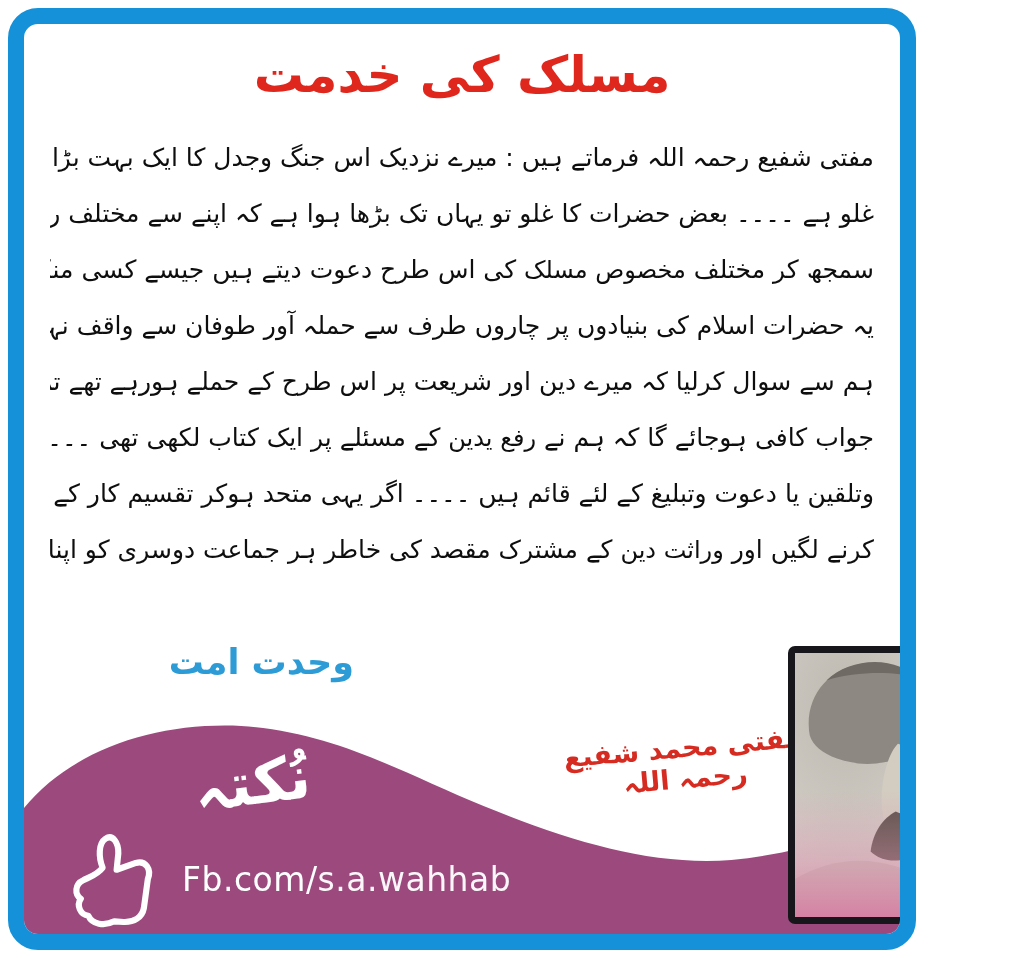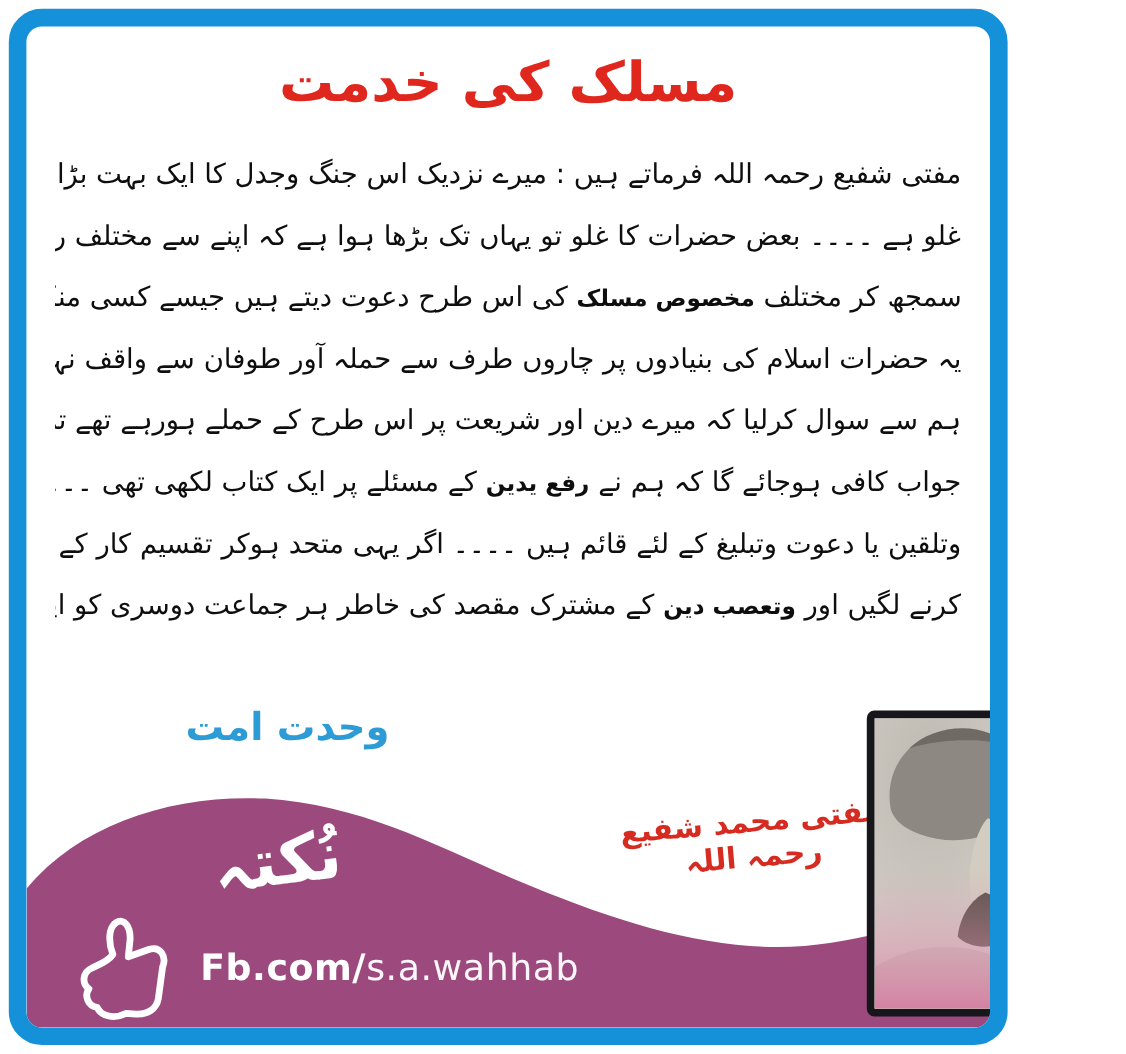--- a/index.html
+++ b/index.html
@@ -9,31 +9,31 @@
          border:16px solid #1491d8;border-radius:30px;z-index:6;pointer-events:none;}
   .content{position:absolute;left:24px;top:24px;right:24px;bottom:24px;overflow:hidden;
            border-radius:14px;}
   .title{position:absolute;top:22px;left:0;right:0;text-align:center;
          color:#e0271d;font-size:50px;font-weight:bold;direction:rtl;}
   .body-text{position:absolute;top:106px;left:26px;right:26px;direction:rtl;
              color:#0e0e0e;font-size:25px;}
   .bline{text-align:justify;text-align-last:justify;height:56px;line-height:56px;
          white-space:nowrap;overflow:hidden;}
   .bline.short{text-align:right;text-align-last:right;}
-  .hl{font-weight:bold;font-size:21px;}
+  .hl{font-weight:normal;font-size:24px;}
   .wahdat{position:absolute;top:618px;left:90px;width:240px;text-align:right;direction:rtl;
           color:#2d9bd6;font-size:35px;font-weight:bold;}
   .wave-wrap{position:absolute;left:0;right:0;bottom:0;height:214px;z-index:1;}
   .wave-wrap svg{display:block;width:100%;height:100%;}
   .logo-nukta{position:absolute;left:128px;top:724px;width:200px;text-align:center;direction:rtl;
               color:#ffffff;font-size:60px;font-weight:bold;transform:rotate(-7deg);z-index:2;}
   .thumb{position:absolute;left:36px;top:796px;width:120px;height:112px;z-index:2;}
   .fb-line{position:absolute;left:158px;top:836px;color:#ffffff;font-size:33px;z-index:2;
            letter-spacing:.5px;}
-  .fb-line .pre{font-weight:700;}
+  .fb-line .pre{font-weight:400;}
   .fb-line .handle{font-weight:400;opacity:.96;}
   .caption{position:absolute;left:532px;top:708px;width:256px;direction:rtl;text-align:center;
            color:#d62b21;font-size:27px;font-weight:bold;transform:rotate(-5deg);z-index:3;}
   .photo{position:absolute;left:764px;top:622px;width:168px;height:264px;z-index:4;
          border:7px solid #17161a;border-radius:7px;overflow:hidden;background:#d6d2cb;}
   .photo svg{display:block;width:100%;height:100%;}
 </style>
 </head>
 <body>
 
@@ -59,21 +59,21 @@
       <div class="bline">
         <span>ہم سے سوال کرلیا کہ میرے دین اور شریعت پر اس طرح کے حملے ہورہے تھے تم وراثتِ نبوت کے دعوے دار کہاں تھے؟ تو کیا ہمارا یہ</span><span class="hl"></span><span></span>
       </div>
       <div class="bline">
         <span>جواب کافی ہوجائے گا کہ ہم نے </span><span class="hl">رفع یدین</span><span> کے مسئلے پر ایک کتاب لکھی تھی ۔۔۔۔۔۔ ہماری دینی جماعتیں جو تعلیم دین یا ارشاد</span>
       </div>
       <div class="bline">
         <span>وتلقین یا دعوت وتبلیغ کے لئے قائم ہیں ۔۔۔۔ اگر یہی متحد ہوکر تقسیم کار کے ذریعہ دین میں پیدا ہونے والے تمام رخنوں کے انسداد کی فکر</span><span class="hl"></span><span></span>
       </div>
       <div class="bline">
-        <span>کرنے لگیں اور </span><span class="hl">وتعصب دین</span><span> کے مشترک مقصد کی خاطر ہر جماعت دوسری کو اپنا دست وبازو سمجھے تو یہ مختلف جماعتیں اپنے اپنے</span>
+        <span>کرنے لگیں اور </span><span class="hl">وراثت دین</span><span> کے مشترک مقصد کی خاطر ہر جماعت دوسری کو اپنا دست وبازو سمجھے تو یہ مختلف جماعتیں اپنے اپنے</span>
       </div>
     </div>
 
     <div class="wahdat">وحدت امت</div>
 
     <div class="wave-wrap">
       <svg viewBox="0 0 976 214" preserveAspectRatio="none">
         <path d="M0,88 C55,28 150,2 242,6 C345,12 420,52 512,86
                  C610,122 700,146 788,140 C862,134 930,112 976,96
                  L976,214 L0,214 Z" fill="#9c4a7e"></path>

